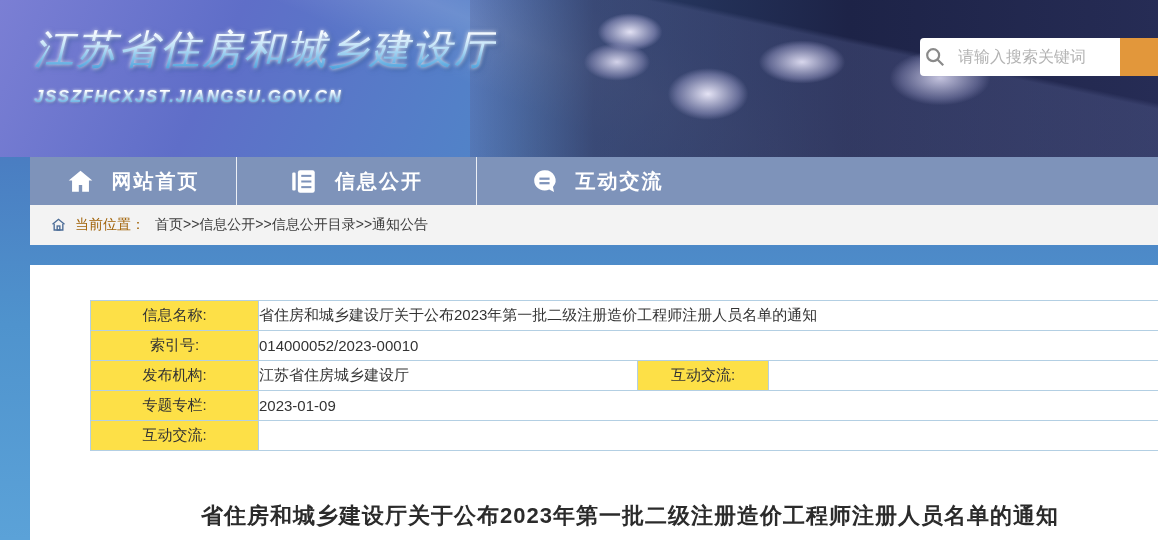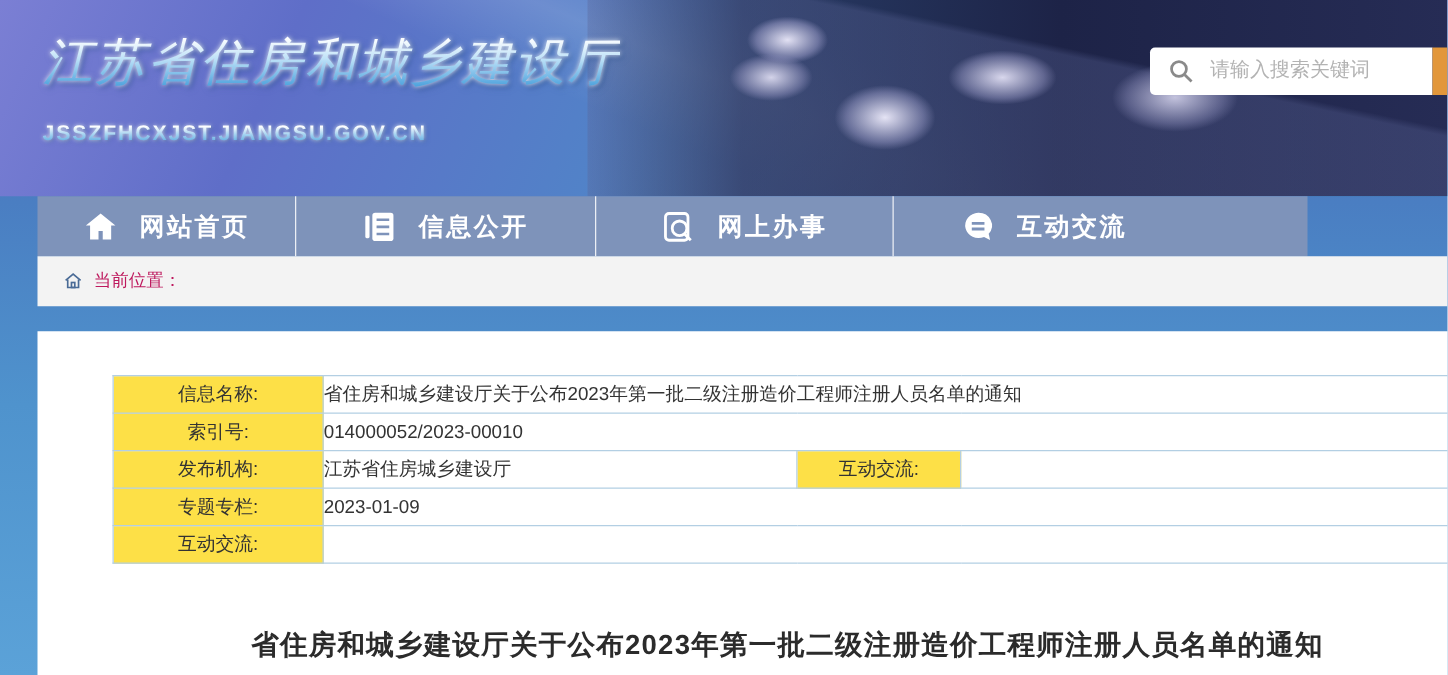--- a/index.html
+++ b/index.html
@@ -24,43 +24,43 @@
       linear-gradient(12deg, rgba(90,100,150,.35) 64%, rgba(30,35,70,0) 66%),
       linear-gradient(90deg, rgba(28,34,68,0) 0%, rgba(28,34,68,.75) 18%, #1d2347 55%, #262c55 100%);}
   .brand{position:absolute;left:34px;top:22px;}
   .site-title{
     font-size:40px;font-weight:normal;font-style:italic;letter-spacing:2px;
     background:linear-gradient(180deg,#ffffff 15%,#bfe2f8 45%,#4fa3dd 85%);
     -webkit-background-clip:text;background-clip:text;color:#bfe2f8;
     -webkit-text-fill-color:transparent;
     filter:drop-shadow(0 0 2px rgba(255,255,255,.95)) drop-shadow(2px 2px 2px rgba(30,70,130,.55));}
   .site-domain{
-    margin-top:20px;font-size:17px;font-weight:bold;letter-spacing:1.5px;
+    margin-top:10px;font-size:17px;font-weight:bold;font-style:italic;letter-spacing:1.5px;
     background:linear-gradient(180deg,#ffffff 20%,#9fd0f0 55%,#4fa3dd 90%);
     -webkit-background-clip:text;background-clip:text;color:#9fd0f0;
     -webkit-text-fill-color:transparent;
     filter:drop-shadow(0 0 1.5px rgba(255,255,255,.9)) drop-shadow(1px 1px 1px rgba(30,70,130,.5));}
   .search-wrap{position:absolute;left:920px;top:38px;height:38px;display:flex;}
-  .search-box{width:226px;height:38px;background:#fff;border-radius:4px 0 0 4px;
-    display:flex;align-items:center;padding-left:14px;box-sizing:border-box;}
+  .search-box{width:200px;height:38px;background:#fff;border-radius:4px 0 0 4px;
+    display:flex;align-items:center;padding-left:4px;box-sizing:border-box;}
   .search-box svg{flex:0 0 auto;}
   .search-input{border:none;outline:none;background:transparent;margin-left:10px;width:170px;
     font-size:16px;color:#555;font-family:"Liberation Sans","DejaVu Sans",sans-serif;}
   .search-input::placeholder{color:#b3b3b3;}
   .search-btn{width:42px;height:38px;background:#e2973b;border:none;cursor:pointer;}
   
-  .nav{position:absolute;left:30px;top:157px;width:1016px;height:48px;background:#7e93ba;display:flex;font-family:Liberation Serif, serif;}
+  .nav{position:absolute;left:30px;top:157px;width:1128px;height:48px;background:#7e93ba;display:flex;font-family:Liberation Serif, serif;}
   .nav-item{display:flex;align-items:center;justify-content:center;gap:18px;
     border-right:1px solid rgba(255,255,255,.85);box-sizing:border-box;cursor:pointer;}
   .nav-item:last-child{border-right:none;}
   .nav-item span.lbl{color:#fff;font-size:20px;font-weight:bold;letter-spacing:2px;white-space:nowrap;}
   
   .crumb{position:absolute;left:30px;top:205px;width:1128px;height:40px;background:#f3f3f3;
     display:flex;align-items:center;padding-left:20px;box-sizing:border-box;}
-  .crumb .txt{font-size:14px;color:#be185d;margin-left:8px;}
+  .crumb .txt{font-size:14px;color:#a16207;margin-left:8px;}
   .crumb .path{font-size:14px;color:#3c3c3c;margin-left:10px;}
   
   .content{position:absolute;left:30px;top:265px;width:1200px;height:275px;background:#fff;}
   table.info{border-collapse:collapse;table-layout:fixed;margin:35px 0 0 60px;width:1100px;}
   table.info td{border:1px solid #b3cfe3;height:29px;font-size:15px;color:#333;padding:0;}
   td.lab{background:#fde047;text-align:center;}
   td.val{padding-left:9px;}
   .col-l{width:168px;} .col-v1{width:379px;} .col-l2{width:131px;}
   .article-title{margin-top:50px;text-align:center;font-size:22px;font-weight:bold;color:#2b2b2b;letter-spacing:1px;}
 </style>
@@ -96,45 +96,38 @@
   <div class="nav-item" style="width:240px">
     <svg width="27" height="27" viewBox="0 0 24 24" fill="#fff">
       <rect x="2" y="4" width="3" height="16" rx="1"></rect>
       <rect x="7" y="2" width="15" height="20" rx="2"></rect>
       <line x1="10" y1="7" x2="19" y2="7" stroke="#7e93ba" stroke-width="1.8"></line>
       <line x1="10" y1="12" x2="19" y2="12" stroke="#7e93ba" stroke-width="1.8"></line>
       <line x1="10" y1="17" x2="19" y2="17" stroke="#7e93ba" stroke-width="1.8"></line>
     </svg>
     <span class="lbl">信息公开</span>
   </div>
-  <div class="nav-item" style="width:238px">
-    <svg width="27" height="27" viewBox="0 0 24 24" fill="none" stroke="#fff" stroke-width="2">
-      <rect x="3" y="2.5" width="16" height="19" rx="2.5"></rect>
-      <circle cx="13" cy="13" r="5.2"></circle>
-      <line x1="16.5" y1="17" x2="21" y2="21.5"></line>
-    </svg>
-    <span class="lbl">网上办事</span>
-  </div>
   <div class="nav-item" style="width:240px">
     <svg width="27" height="27" viewBox="0 0 24 24" fill="#fff">
       <path d="M12 2a9.5 9 0 1 0 4.2 17.2l4.3 2.1-1-4.4A9.5 9 0 0 0 12 2z"></path>
       <line x1="7.5" y1="9.5" x2="16.5" y2="9.5" stroke="#7e93ba" stroke-width="2"></line>
       <line x1="7.5" y1="13.5" x2="16.5" y2="13.5" stroke="#7e93ba" stroke-width="2"></line>
     </svg>
     <span class="lbl">互动交流</span>
   </div>
 </div>
 
 <div class="crumb">
   <svg width="17" height="16" viewBox="0 0 24 24" fill="none" stroke="#4a6b96" stroke-width="2">
     <path d="M3 11 12 3.5 21 11"></path>
       <path d="M5.5 10v9.5h13V10"></path>
       <rect x="10" y="13.5" width="4" height="6"></rect>
   </svg>
   <span class="txt">当前位置：</span>
+  <span class="path">首页&gt;&gt;信息公开&gt;&gt;信息公开目录&gt;&gt;通知公告</span>
 </div>
 
 <div class="content">
   <table class="info">
     <colgroup>
         <col class="col-l">
         <col class="col-v1">
         <col class="col-l2">
         <col>
       </colgroup>

